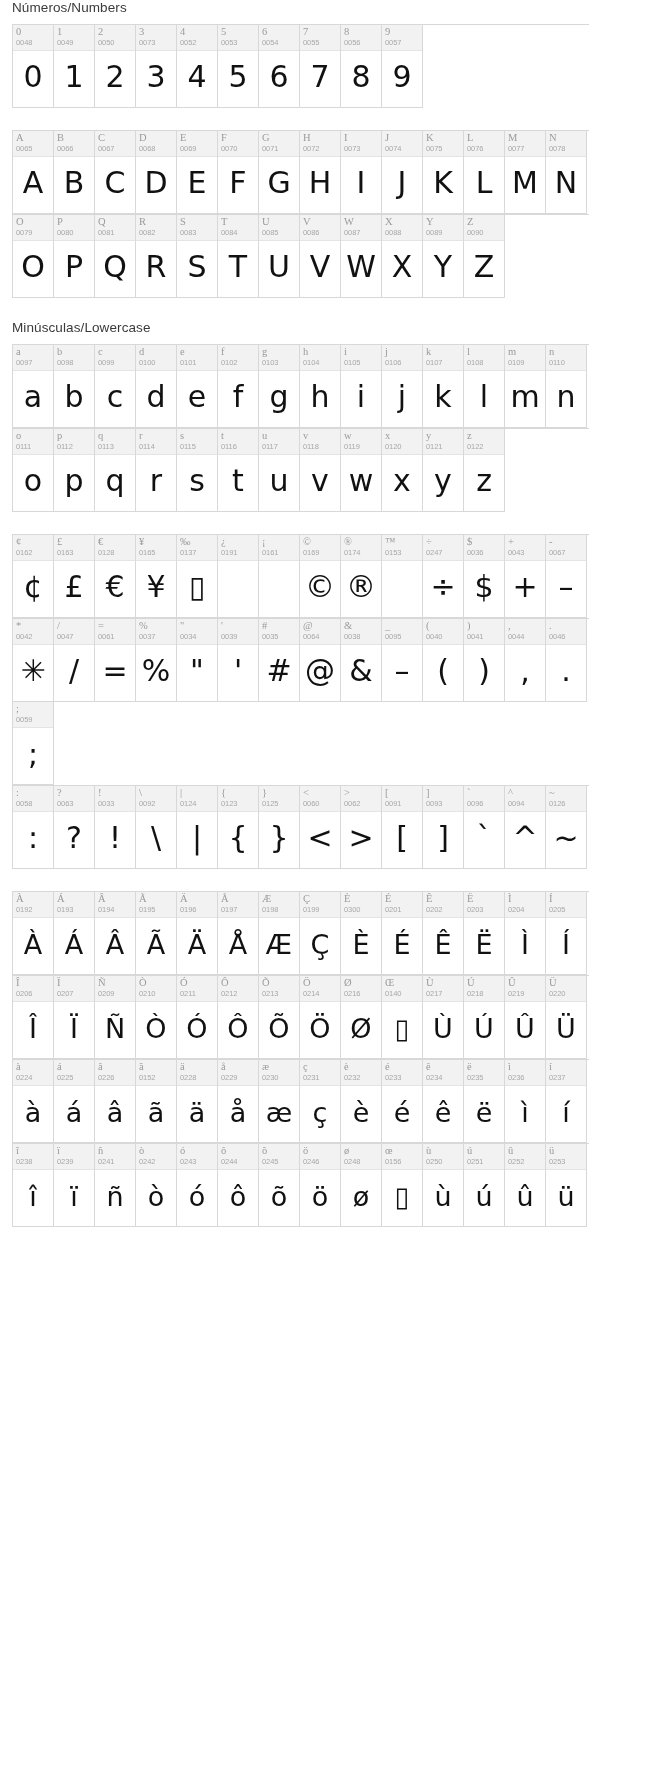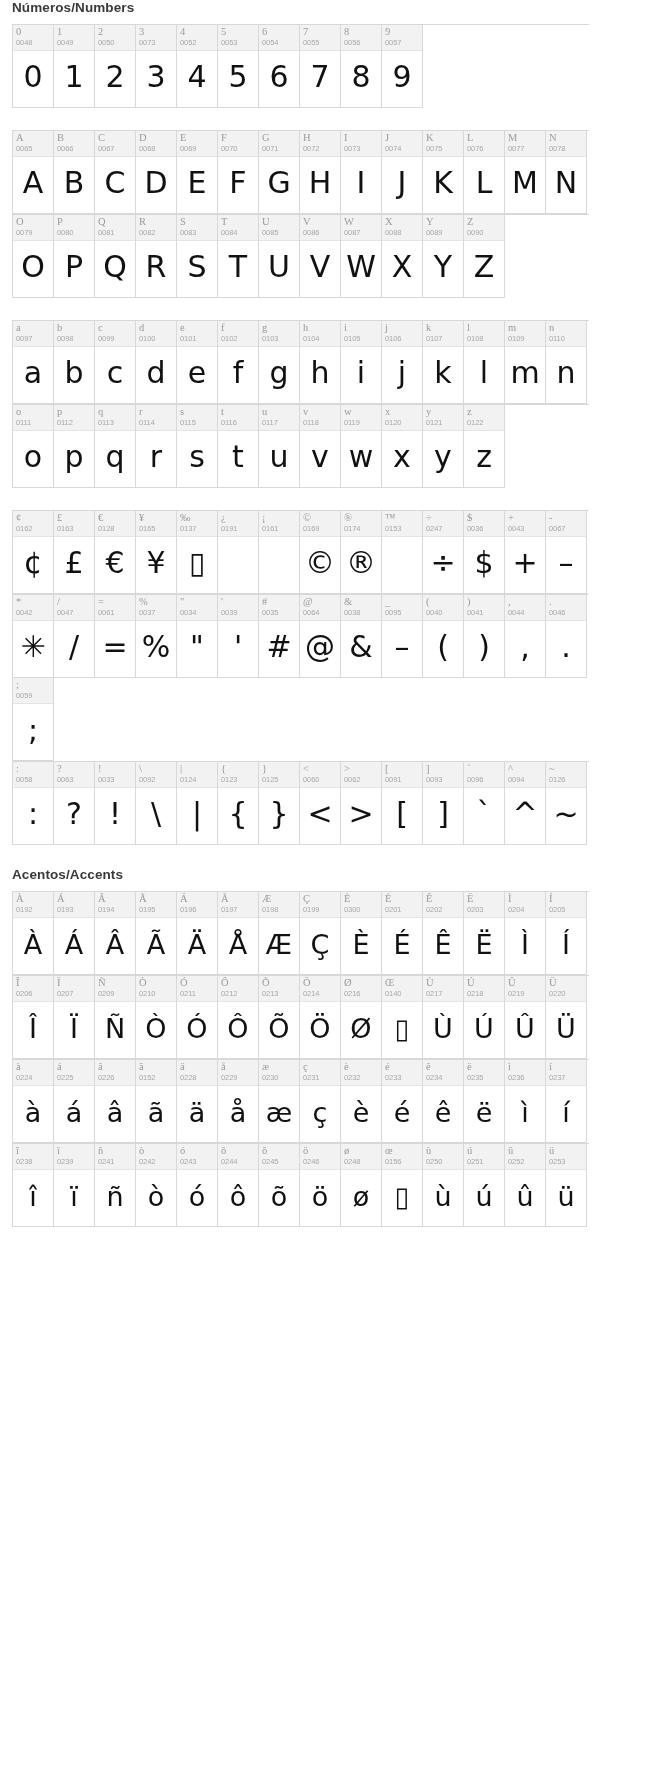--- a/index.html
+++ b/index.html
@@ -17,21 +17,21 @@
     width: 661px;
     padding: 0 0 12px 0;
   }
   .section {
     margin: 0 0 22px 0;
   }
   .section-title {
     font-size: 13.5px;
     color: #3a3a3a;
     padding: 0 0 9px 12px;
-    font-weight: bold;
+    font-weight: normal;
     letter-spacing: 0.1px;
   }
   .grid {
     display: flex;
     flex-wrap: wrap;
     border-left: 1px solid #d8d8d8;
     border-top: 1px solid #d8d8d8;
     margin-left: 12px;
     width: 577px;
   }
@@ -338,20 +338,21 @@
           <div class="cell">
             <div class="meta">
               <div class="ch">Z</div>
               <div class="code">0090</div>
             </div>
             <div class="glyph">Z</div>
           </div>
         </div>
       </div>
       <div class="section">
+        <div class="section-title">Minúsculas/Lowercase</div>
         <div class="grid">
           <div class="cell">
             <div class="meta">
               <div class="ch">a</div>
               <div class="code">0097</div>
             </div>
             <div class="glyph">a</div>
           </div>
           <div class="cell">
             <div class="meta">
@@ -835,21 +836,20 @@
           <div class="cell">
             <div class="meta">
               <div class="ch">~</div>
               <div class="code">0126</div>
             </div>
             <div class="glyph">~</div>
           </div>
         </div>
       </div>
       <div class="section">
-        <div class="section-title">Acentos/Accents</div>
         <div class="grid">
           <div class="cell accent-row">
             <div class="meta">
               <div class="ch">À</div>
               <div class="code">0192</div>
             </div>
             <div class="glyph">À</div>
           </div>
           <div class="cell accent-row">
             <div class="meta">

